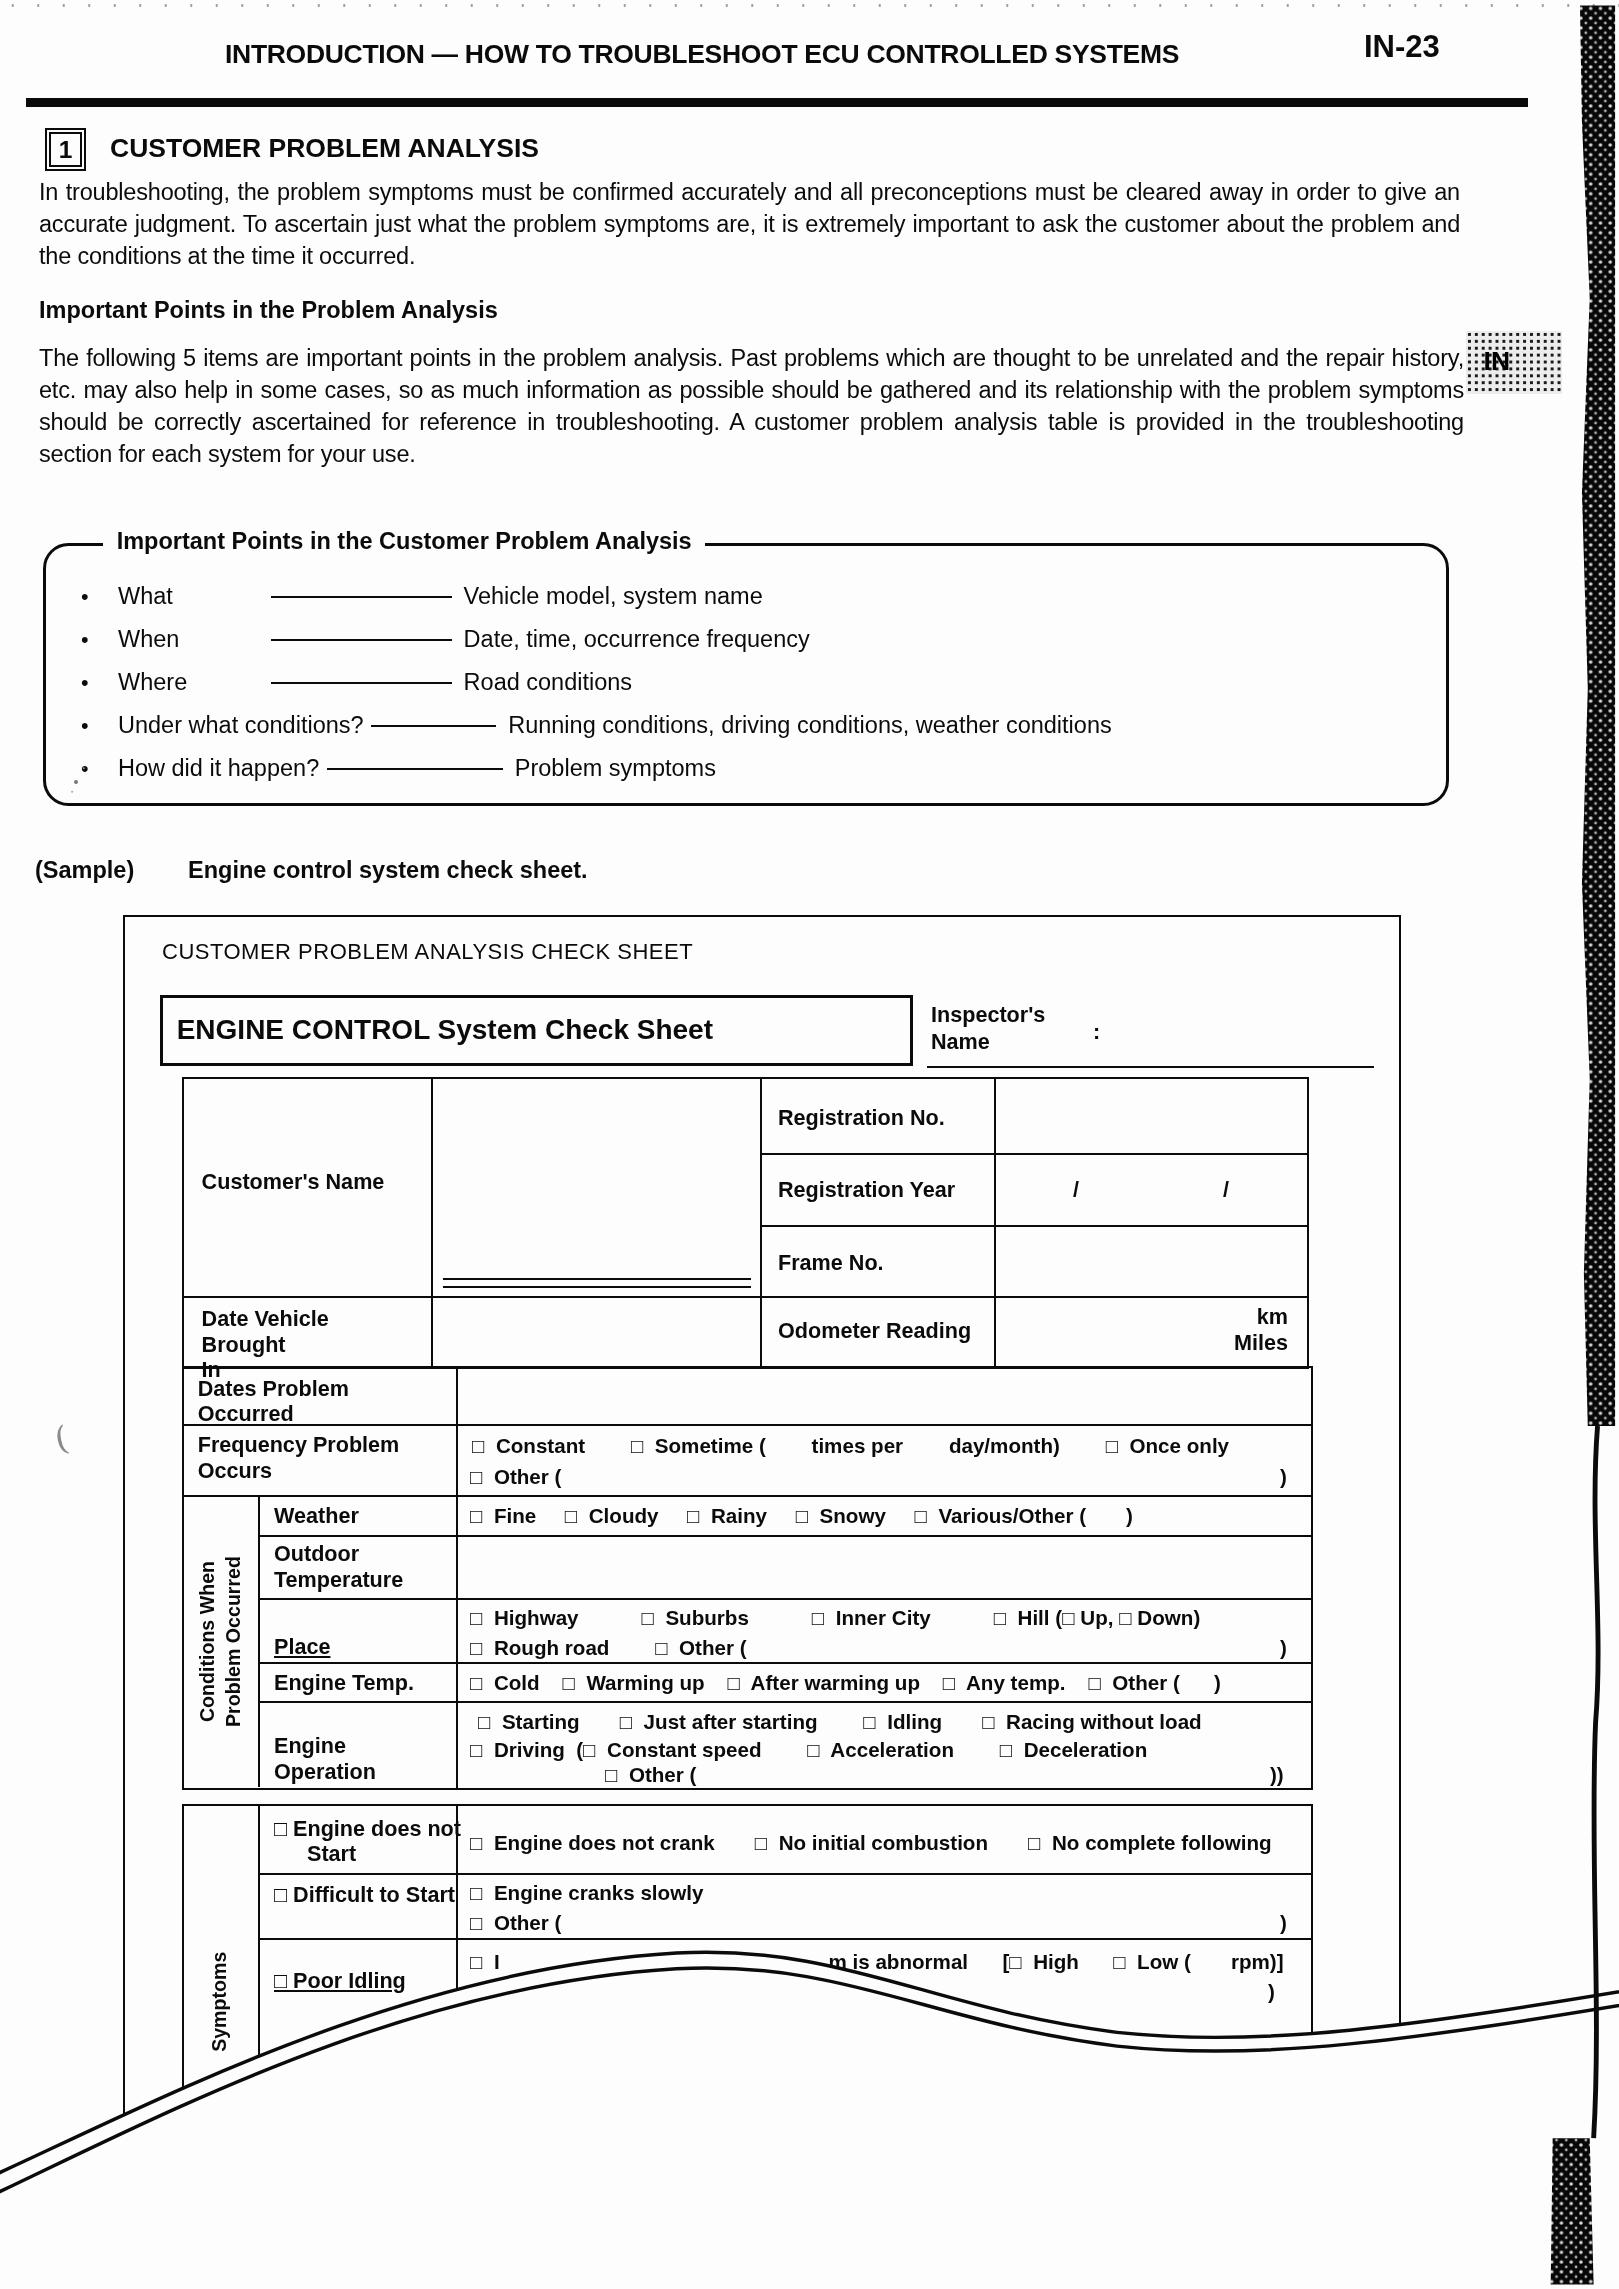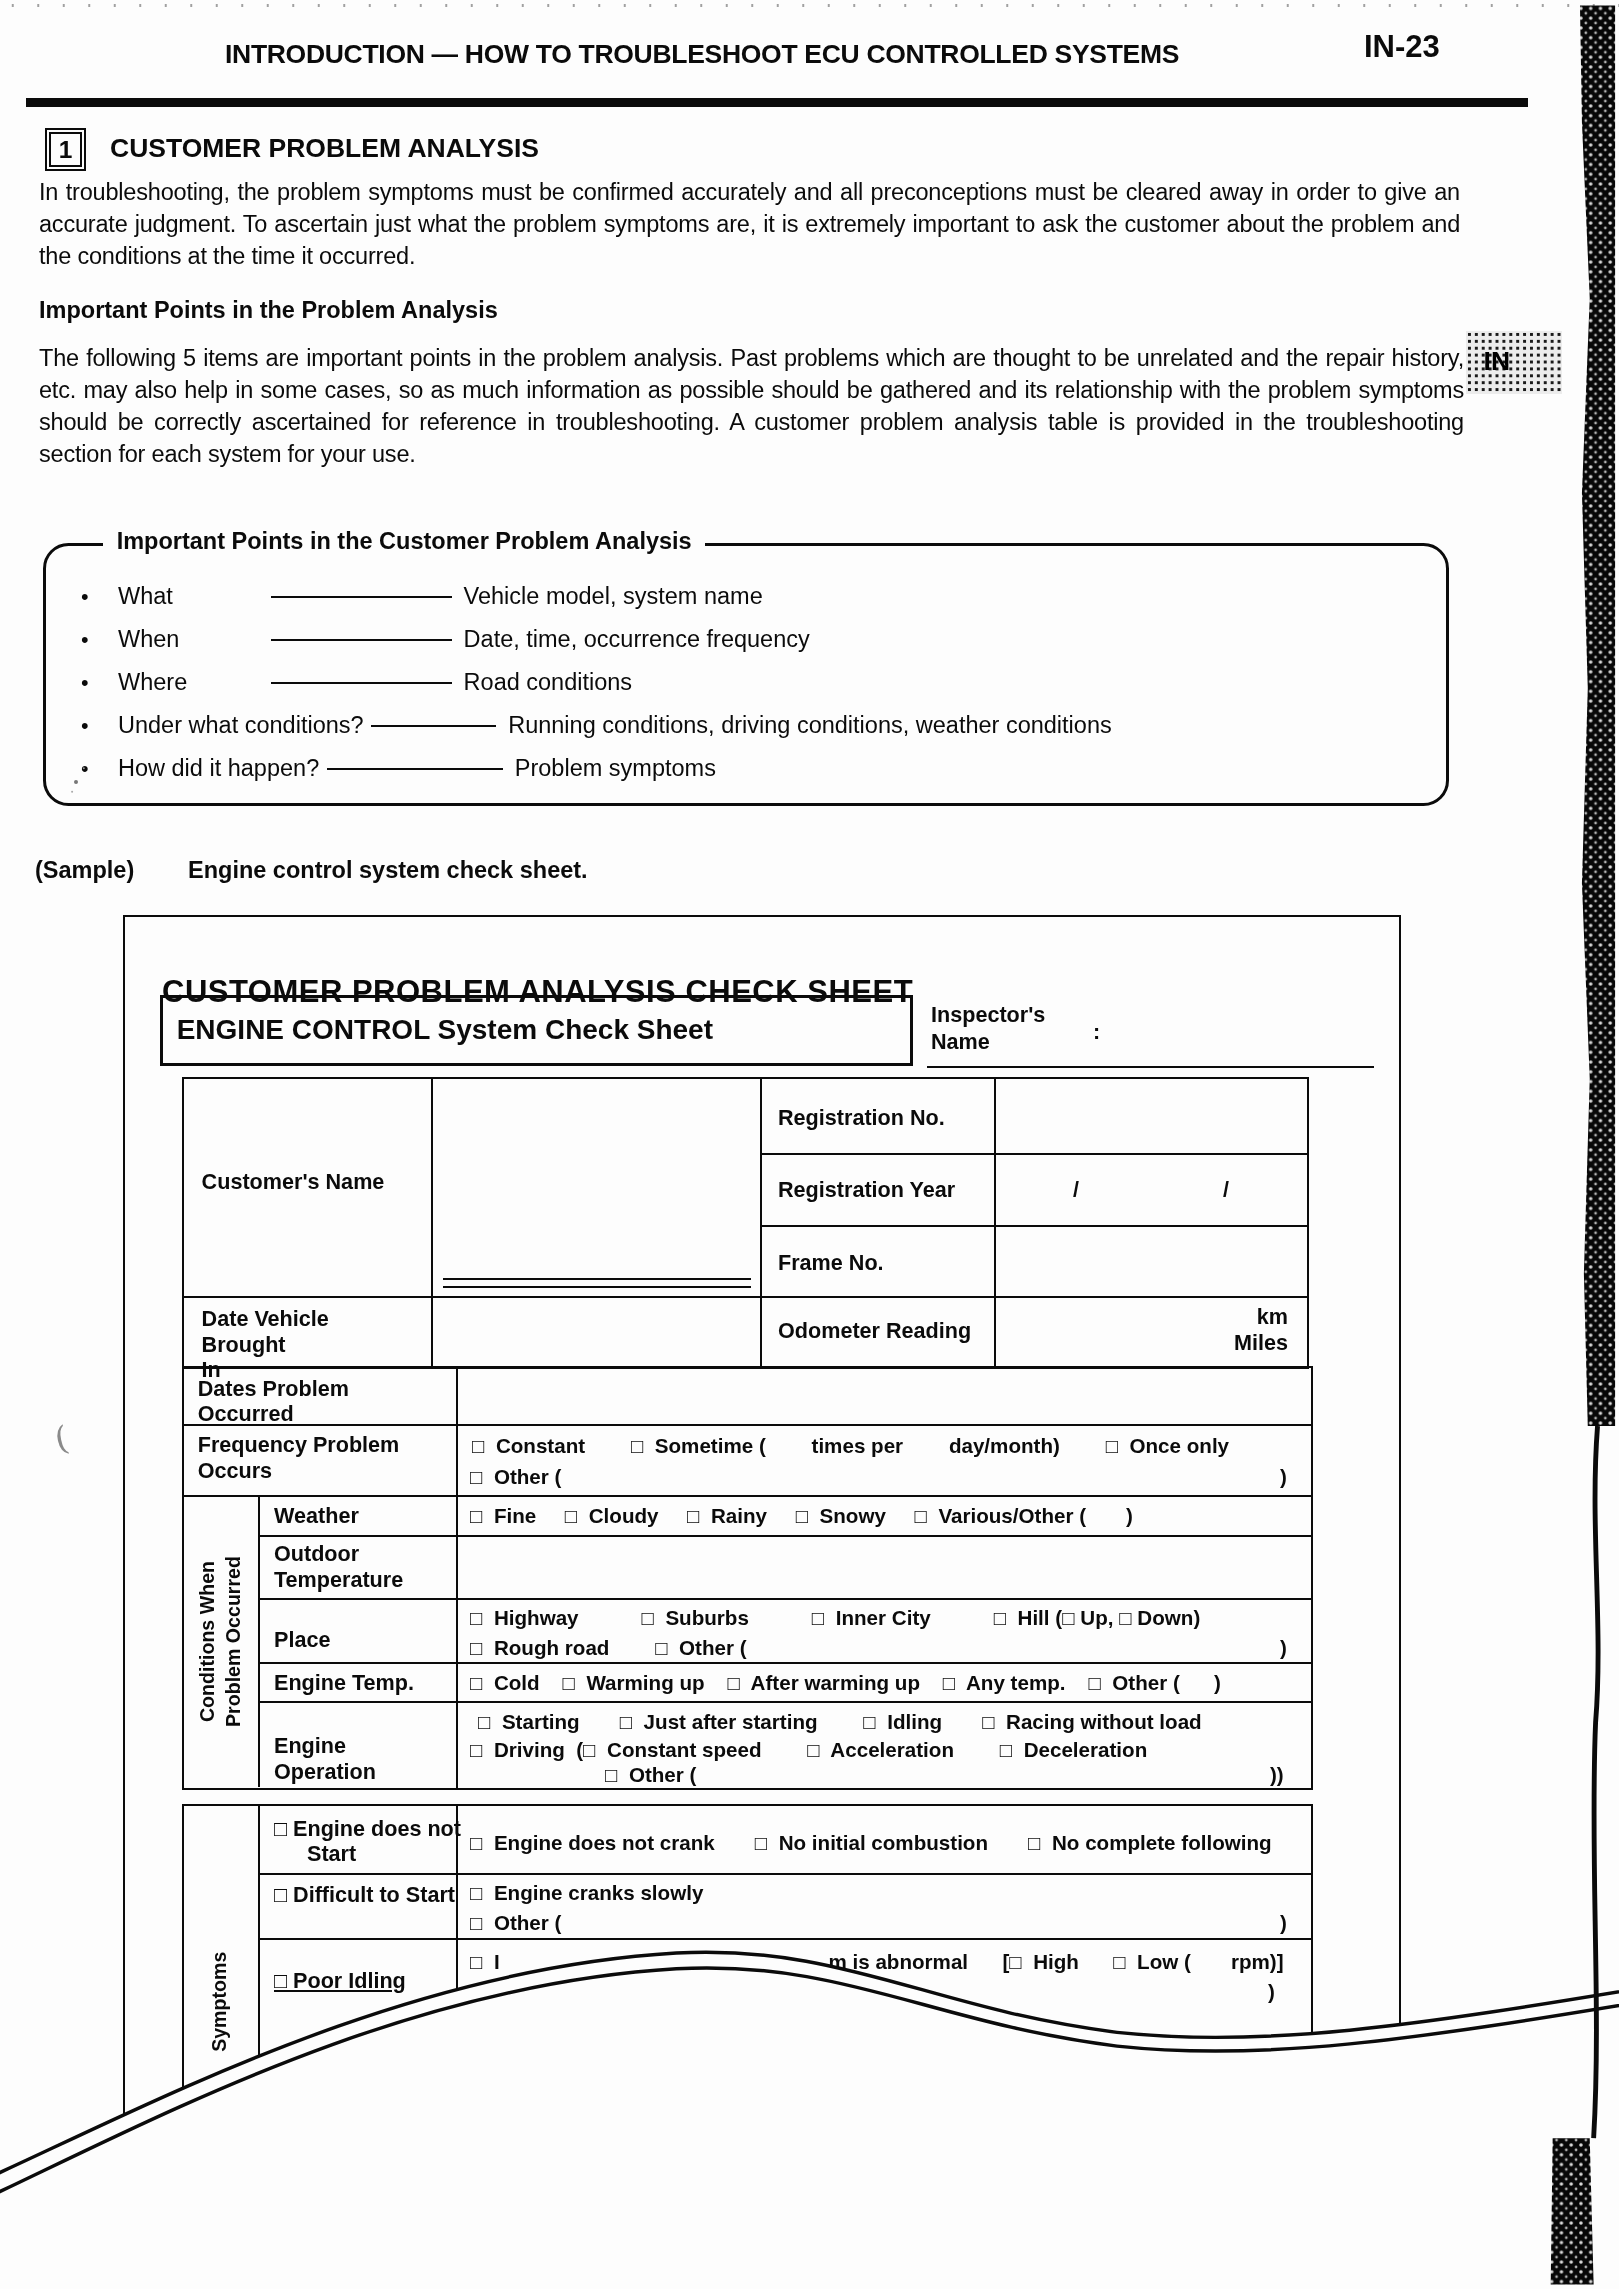--- a/index.html
+++ b/index.html
@@ -34,21 +34,21 @@
   .pt .dash{border-top:2.9px solid #0b0b0b;height:0;margin:0 11.8px 0 7.8px;}
   .pt:nth-child(-n+3) .term{width:145px;}
   .pt:nth-child(-n+3) .dash{width:181px;}
   .pt:nth-child(4) .dash{width:125px;}
   .pt:nth-child(5) .dash{width:176px;}
   
   .sample-lab{left:35px;top:857px;font-size:23.5px;font-weight:bold;}
   .sample-cap{left:188px;top:857px;font-size:23.5px;font-weight:bold;}
   
   .sheet{left:123px;top:915px;width:1274px;height:1229px;border:2.9px solid #0b0b0b;border-bottom:none;}
-  .sheet-title{left:37px;top:21.6px;font-size:31px;font-weight:bold;letter-spacing:0.5px;margin-top:35px;}
+  .sheet-title{left:37px;top:21.6px;font-size:22px;font-weight:normal;letter-spacing:0.5px;}
   .subbox{left:35px;top:78px;width:733px;height:65px;border:3.9px solid #0b0b0b;
     font-size:28px;font-weight:bold;line-height:63px;padding-left:13.7px;}
   .insp{left:806px;top:84px;font-size:21.6px;font-weight:600;line-height:27.4px;}
   .insp-colon{left:968px;top:102px;font-size:21.6px;font-weight:600;}
   .insp-line{left:802px;top:149px;width:447px;border-bottom:2.9px solid #0b0b0b;}
   
   .lv{width:2px;background:#0b0b0b;}
   .lh{height:2px;background:#0b0b0b;}
   .cell{font-size:21.6px;font-weight:600;line-height:25.5px;}
   .copt{font-size:20.6px;font-weight:600;line-height:25.5px;}
@@ -184,21 +184,21 @@
       <div class="abs vlabel" style="left:-111px;top:248px;width:294px;">
         <div>Conditions When</div>
         <div>Problem Occurred</div>
       </div>
 
       <div class="abs cell" style="left:90px;top:135px;">Weather</div>
       <div class="abs copt pre" style="left:286px;top:135px;">□  Fine     □  Cloudy     □  Rainy     □  Snowy     □  Various/Other (       )</div>
 
       <div class="abs cell" style="left:90px;top:173px;width:157px;">Outdoor Temperature</div>
 
-      <div class="abs cell" style="left:90px;top:259px;">Place</div>
+      <div class="abs cell" style="left:90px;top:266px;text-decoration:underline;">Place</div>
       <div class="abs copt pre" style="left:286px;top:237px;">□  Highway           □  Suburbs           □  Inner City           □  Hill (□ Up, □ Down)</div>
       <div class="abs copt pre" style="left:286px;top:267px;">□  Rough road        □  Other (</div>
       <div class="abs copt" style="left:1096px;top:267px;">)</div>
 
       <div class="abs cell" style="left:90px;top:302px;">Engine Temp.</div>
       <div class="abs copt pre" style="left:286px;top:302px;">□  Cold    □  Warming up    □  After warming up    □  Any temp.    □  Other (      )</div>
 
       <div class="abs cell" style="left:90px;top:365px;width:167px;">Engine Operation</div>
       <div class="abs copt pre" style="left:286px;top:341px;padding-left:8px;">□  Starting       □  Just after starting        □  Idling       □  Racing without load</div>
       <div class="abs copt pre" style="left:286px;top:369px;">□  Driving  (□  Constant speed        □  Acceleration        □  Deceleration</div>

